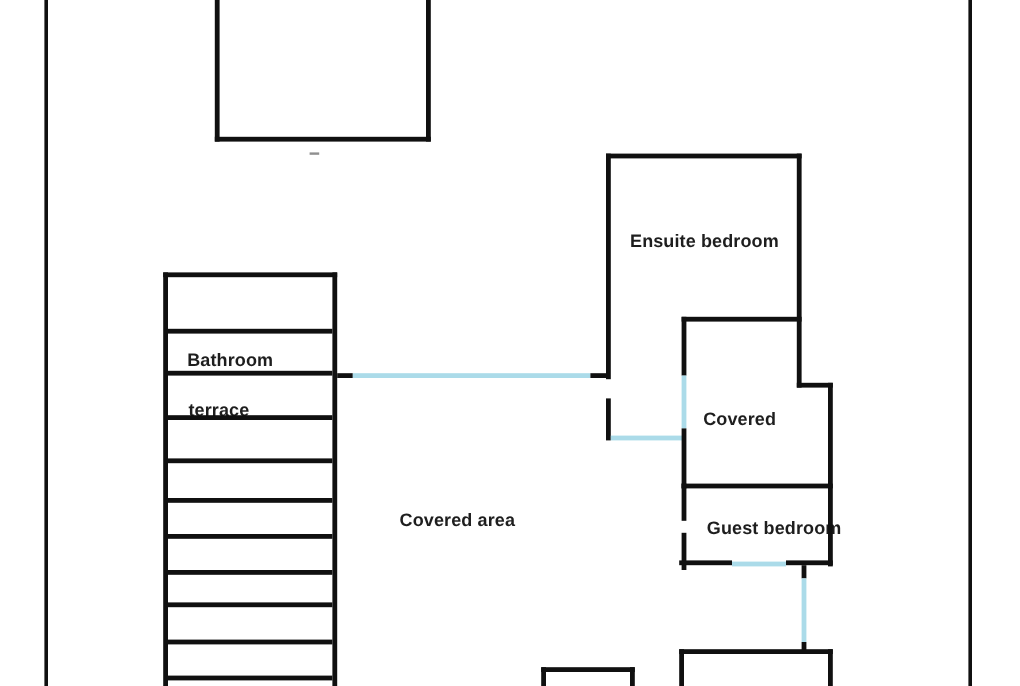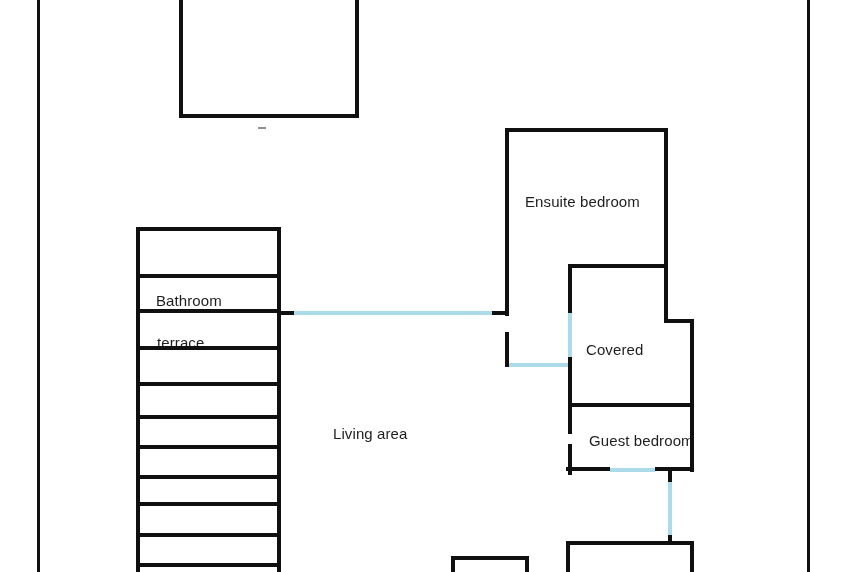--- a/index.html
+++ b/index.html
@@ -8,42 +8,42 @@
     width:850px;height:572px;
     background:#ffffff;
     overflow:hidden;
     font-family:"Liberation Sans",sans-serif;
   }
   .seg{position:absolute;}
   .lbl{
     position:absolute;
     font-family:"Liberation Sans",sans-serif;
     font-size:15px;
-    font-weight:400;
+    font-weight:700;
     line-height:18px;
     letter-spacing:0.1px;
     color:#1e1e1e;
     white-space:nowrap;
   }
   .lbl-pool{left:233px;top:-15px;width:60px;text-align:center;}
   .lbl-covered{left:156px;top:292px;}
   .lbl-terrace{left:157px;top:314px;margin-top:20px;}
   .lbl-living{left:333px;top:425px;}
   .lbl-ensuite{left:525px;top:193px;}
   .lbl-bathroom{left:586px;top:341px;}
   .lbl-guest{left:589px;top:432px;}
 </style>
 </head>
 <body>
 
 <div id="plan">
   <div class="lbl lbl-pool">Pool</div>
   <div class="lbl lbl-covered">Bathroom</div>
   <div class="lbl lbl-terrace">terrace</div>
-  <div class="lbl lbl-living">Living area</div>
+  <div class="lbl lbl-living">Covered area</div>
   <div class="lbl lbl-ensuite">Ensuite bedroom</div>
   <div class="lbl lbl-bathroom">Covered</div>
   <div class="lbl lbl-guest">Guest bedroom</div>
 <div class="seg" style="left: 37px; top: 0px; width: 3px; height: 572px; background: rgb(16, 16, 16);"></div>
     <div class="seg" style="left: 807px; top: 0px; width: 3px; height: 572px; background: rgb(16, 16, 16);"></div>
     <div class="seg" style="left: 179px; top: 0px; width: 4px; height: 118px; background: rgb(16, 16, 16);"></div>
     <div class="seg" style="left: 355px; top: 0px; width: 4px; height: 118px; background: rgb(16, 16, 16);"></div>
     <div class="seg" style="left: 179px; top: 114px; width: 180px; height: 4px; background: rgb(16, 16, 16);"></div>
     <div class="seg" style="left: 258px; top: 127px; width: 8px; height: 2px; background: rgb(143, 143, 143);"></div>
     <div class="seg" style="left: 136px; top: 227px; width: 145px; height: 4px; background: rgb(16, 16, 16);"></div>

